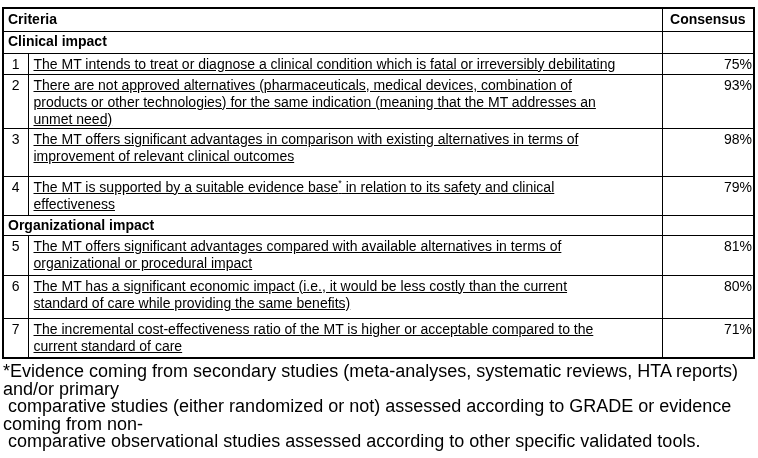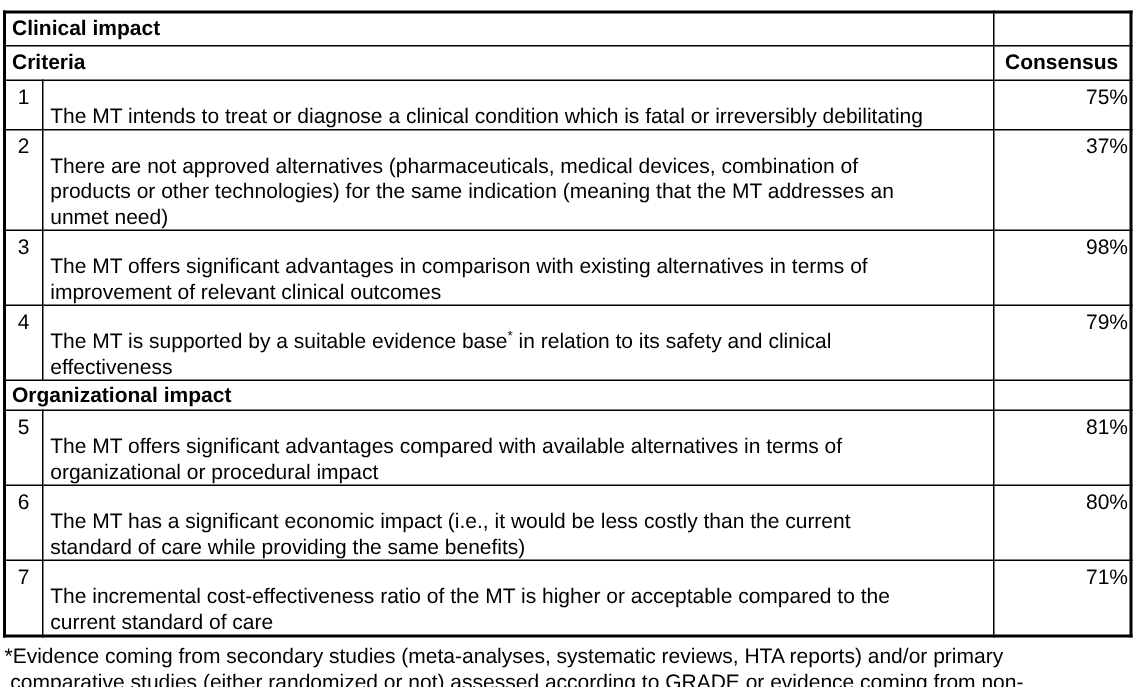--- a/index.html
+++ b/index.html
@@ -22,67 +22,67 @@
     vertical-align: top;
     font-size: 14px;
     line-height: 17px;
     overflow: hidden;
   }
   td.th { font-weight: bold; }
   td.criteria-h { padding: 2px 4px 1px 4px; }
   td.cons-h { text-align: center; padding: 2px 1px 1px 1px; }
   td.section { font-weight: bold; padding: 1px 4px; }
   td.num { text-align: center; padding: 2px 0 0 0; }
-  td.txt { padding: 15px 2px 0 5px; white-space: pre-line; }
+  td.txt { padding: 2px 2px 0 5px; white-space: pre-line; text-decoration: underline; }
   td.cons { text-align: right; font-weight: normal; padding: 2px 1px 0 1px; }
   sup.sup { font-size: 9px; line-height: 0; vertical-align: super; }
 
   .footnote {
     width: 752px;
     margin-top: 4px;
     padding-left: 1px;
-    font-size: 14px;
+    font-size: 18px;
     line-height: 17.5px;
     white-space: pre-wrap;
   }
 </style>
 </head>
 <body>
 
 <div class="page">
   <table class="criteria-table">
     <colgroup>
       <col style="width:25px">
       <col style="width:634px">
       <col style="width:92px">
     </colgroup>
 
     <tbody>
-        <tr style="height:22px">
+        <tr style="height:23px">
+      <td colspan="2" class="th criteria-h">Criteria</td>
+      <td class="th cons-h">Consensus</td>
+    </tr>
+
+    <tr style="height:22px">
       <td colspan="2" class="section">Clinical impact</td>
       <td class="cons"></td>
-    </tr>
-
-    <tr style="height:23px">
-      <td colspan="2" class="th criteria-h">Criteria</td>
-      <td class="th cons-h">Consensus</td>
     </tr>
 
     <tr style="height:21px">
       <td class="num">1</td>
       <td class="txt">The MT intends to treat or diagnose a clinical condition which is fatal or irreversibly debilitating</td>
       <td class="cons">75%</td>
     </tr>
 
     <tr style="height:52px">
       <td class="num">2</td>
       <td class="txt">There are not approved alternatives (pharmaceuticals, medical devices, combination of
 products or other technologies) for the same indication (meaning that the MT addresses an
 unmet need)</td>
-      <td class="cons">37%</td>
+      <td class="cons">93%</td>
     </tr>
 
     <tr style="height:48px">
       <td class="num">3</td>
       <td class="txt">The MT offers significant advantages in comparison with existing alternatives in terms of
 improvement of relevant clinical outcomes</td>
       <td class="cons">98%</td>
     </tr>
 
 

